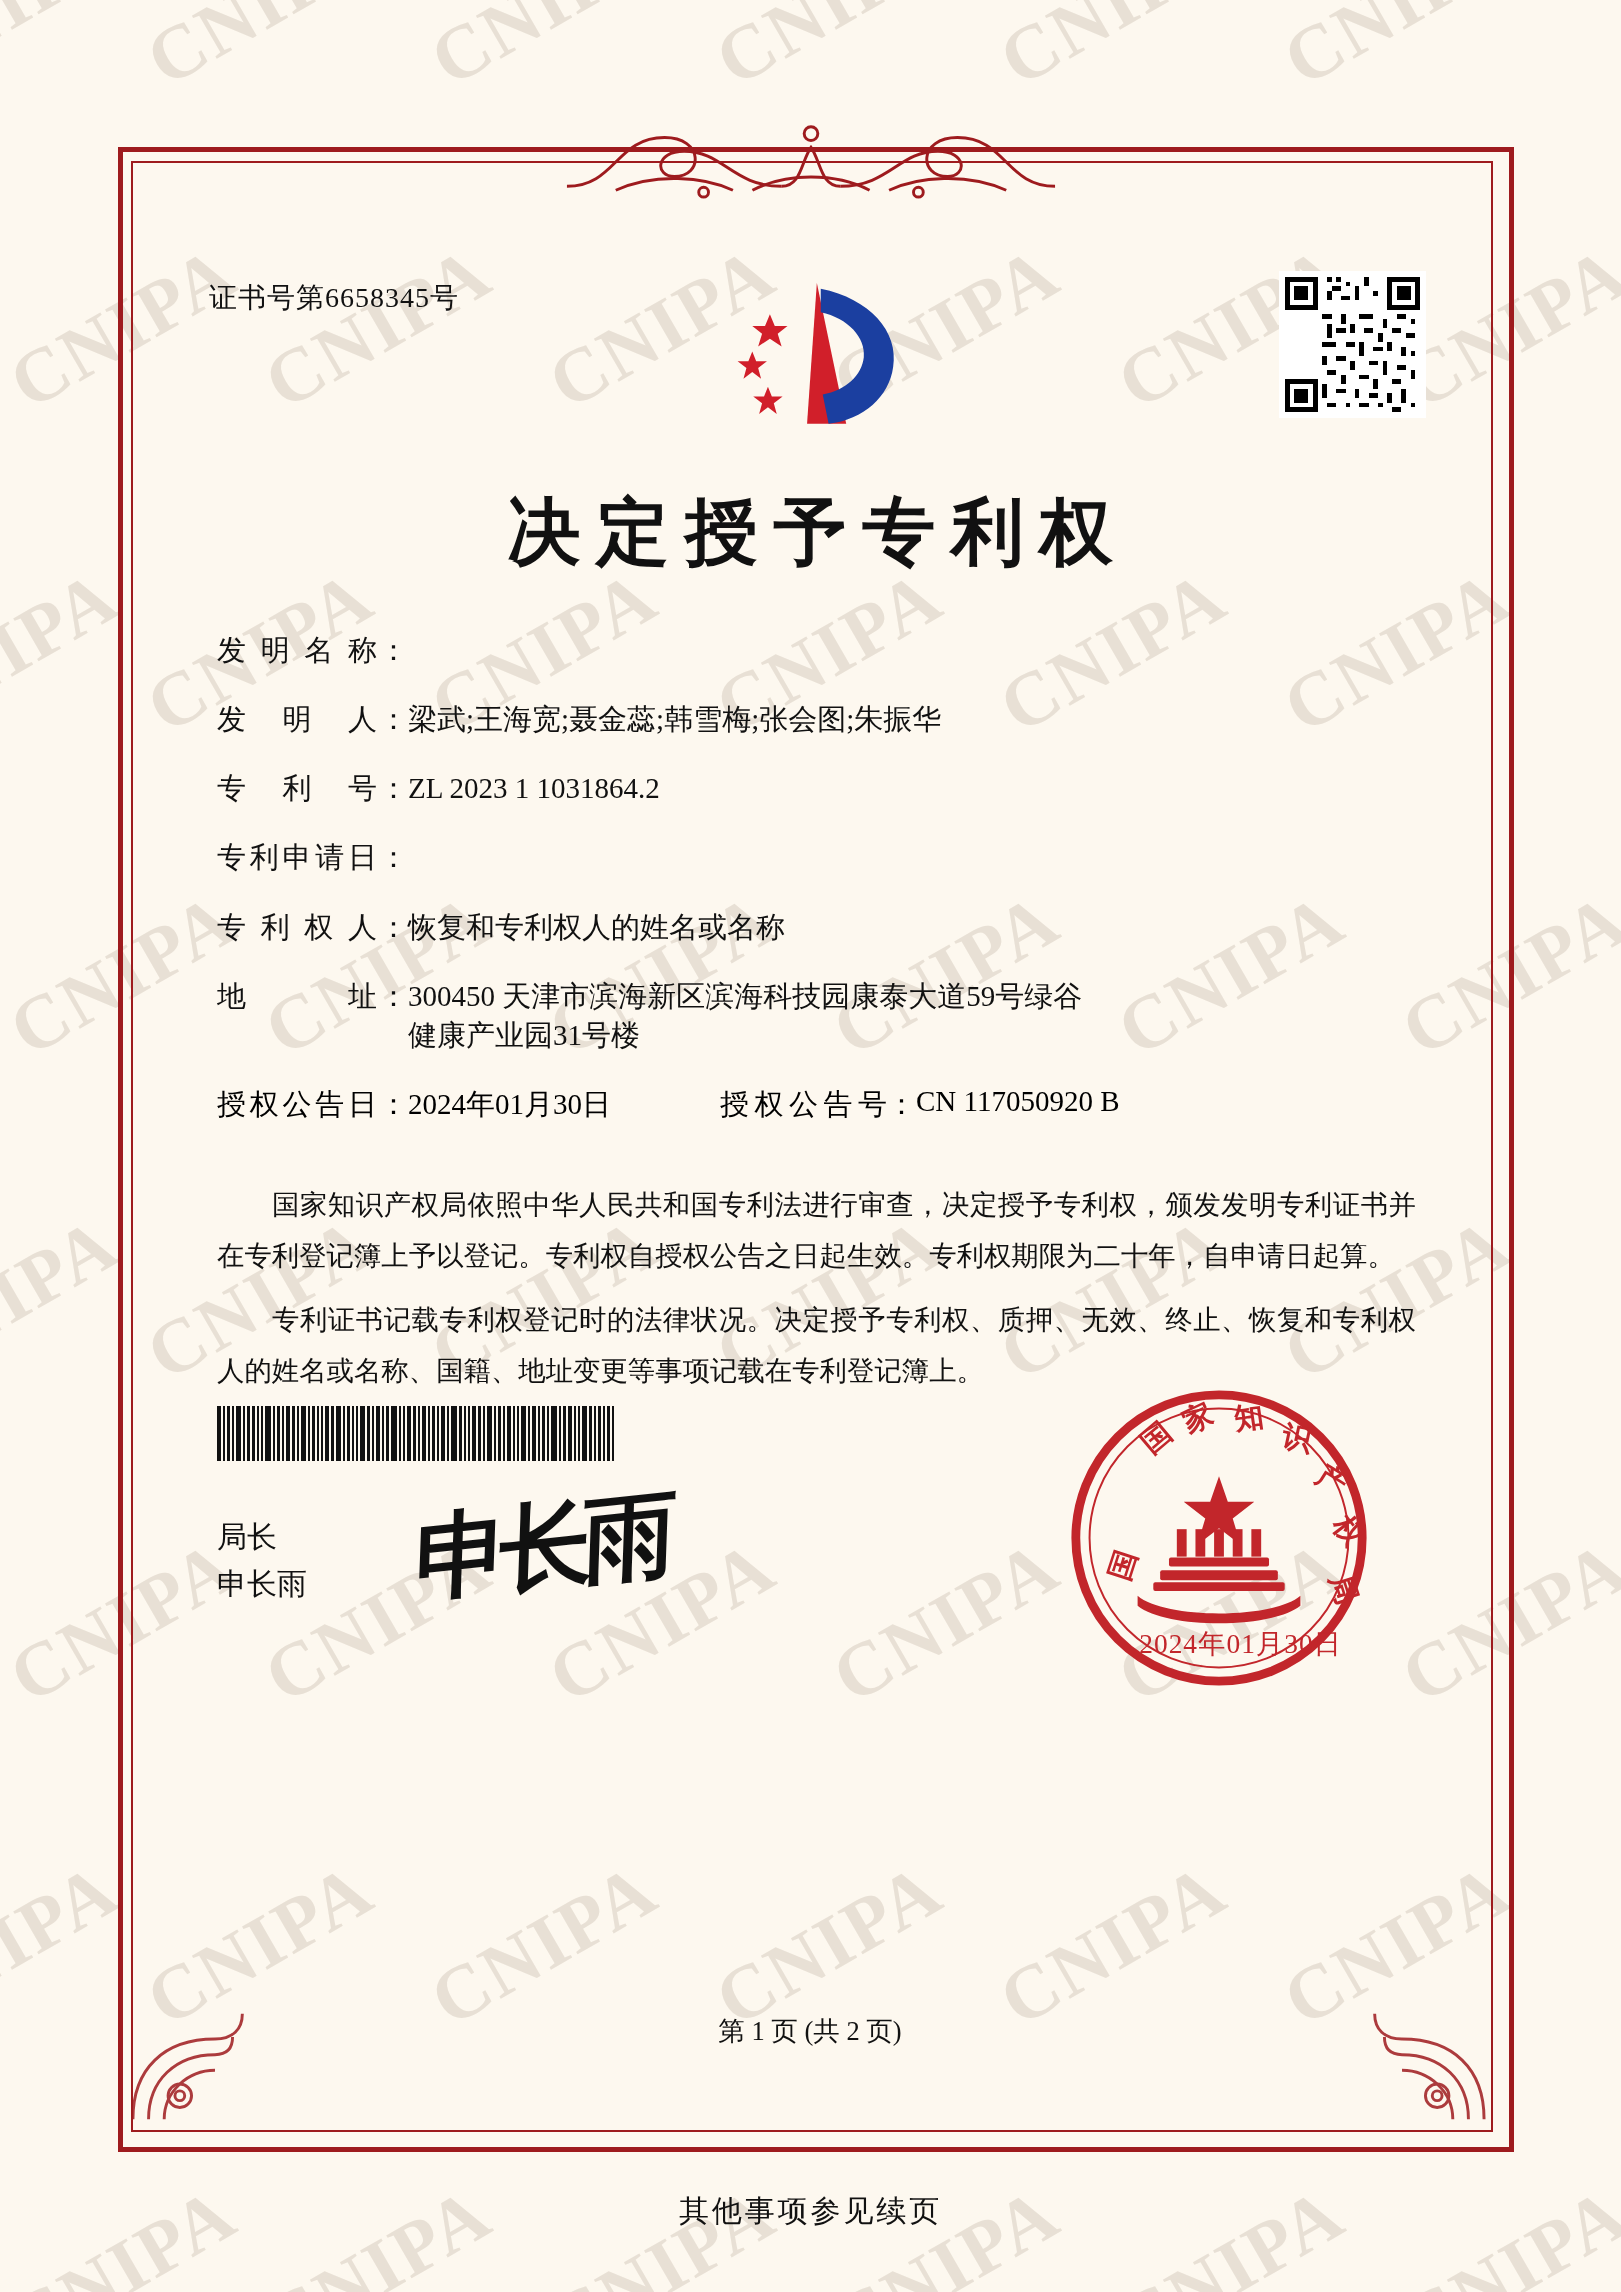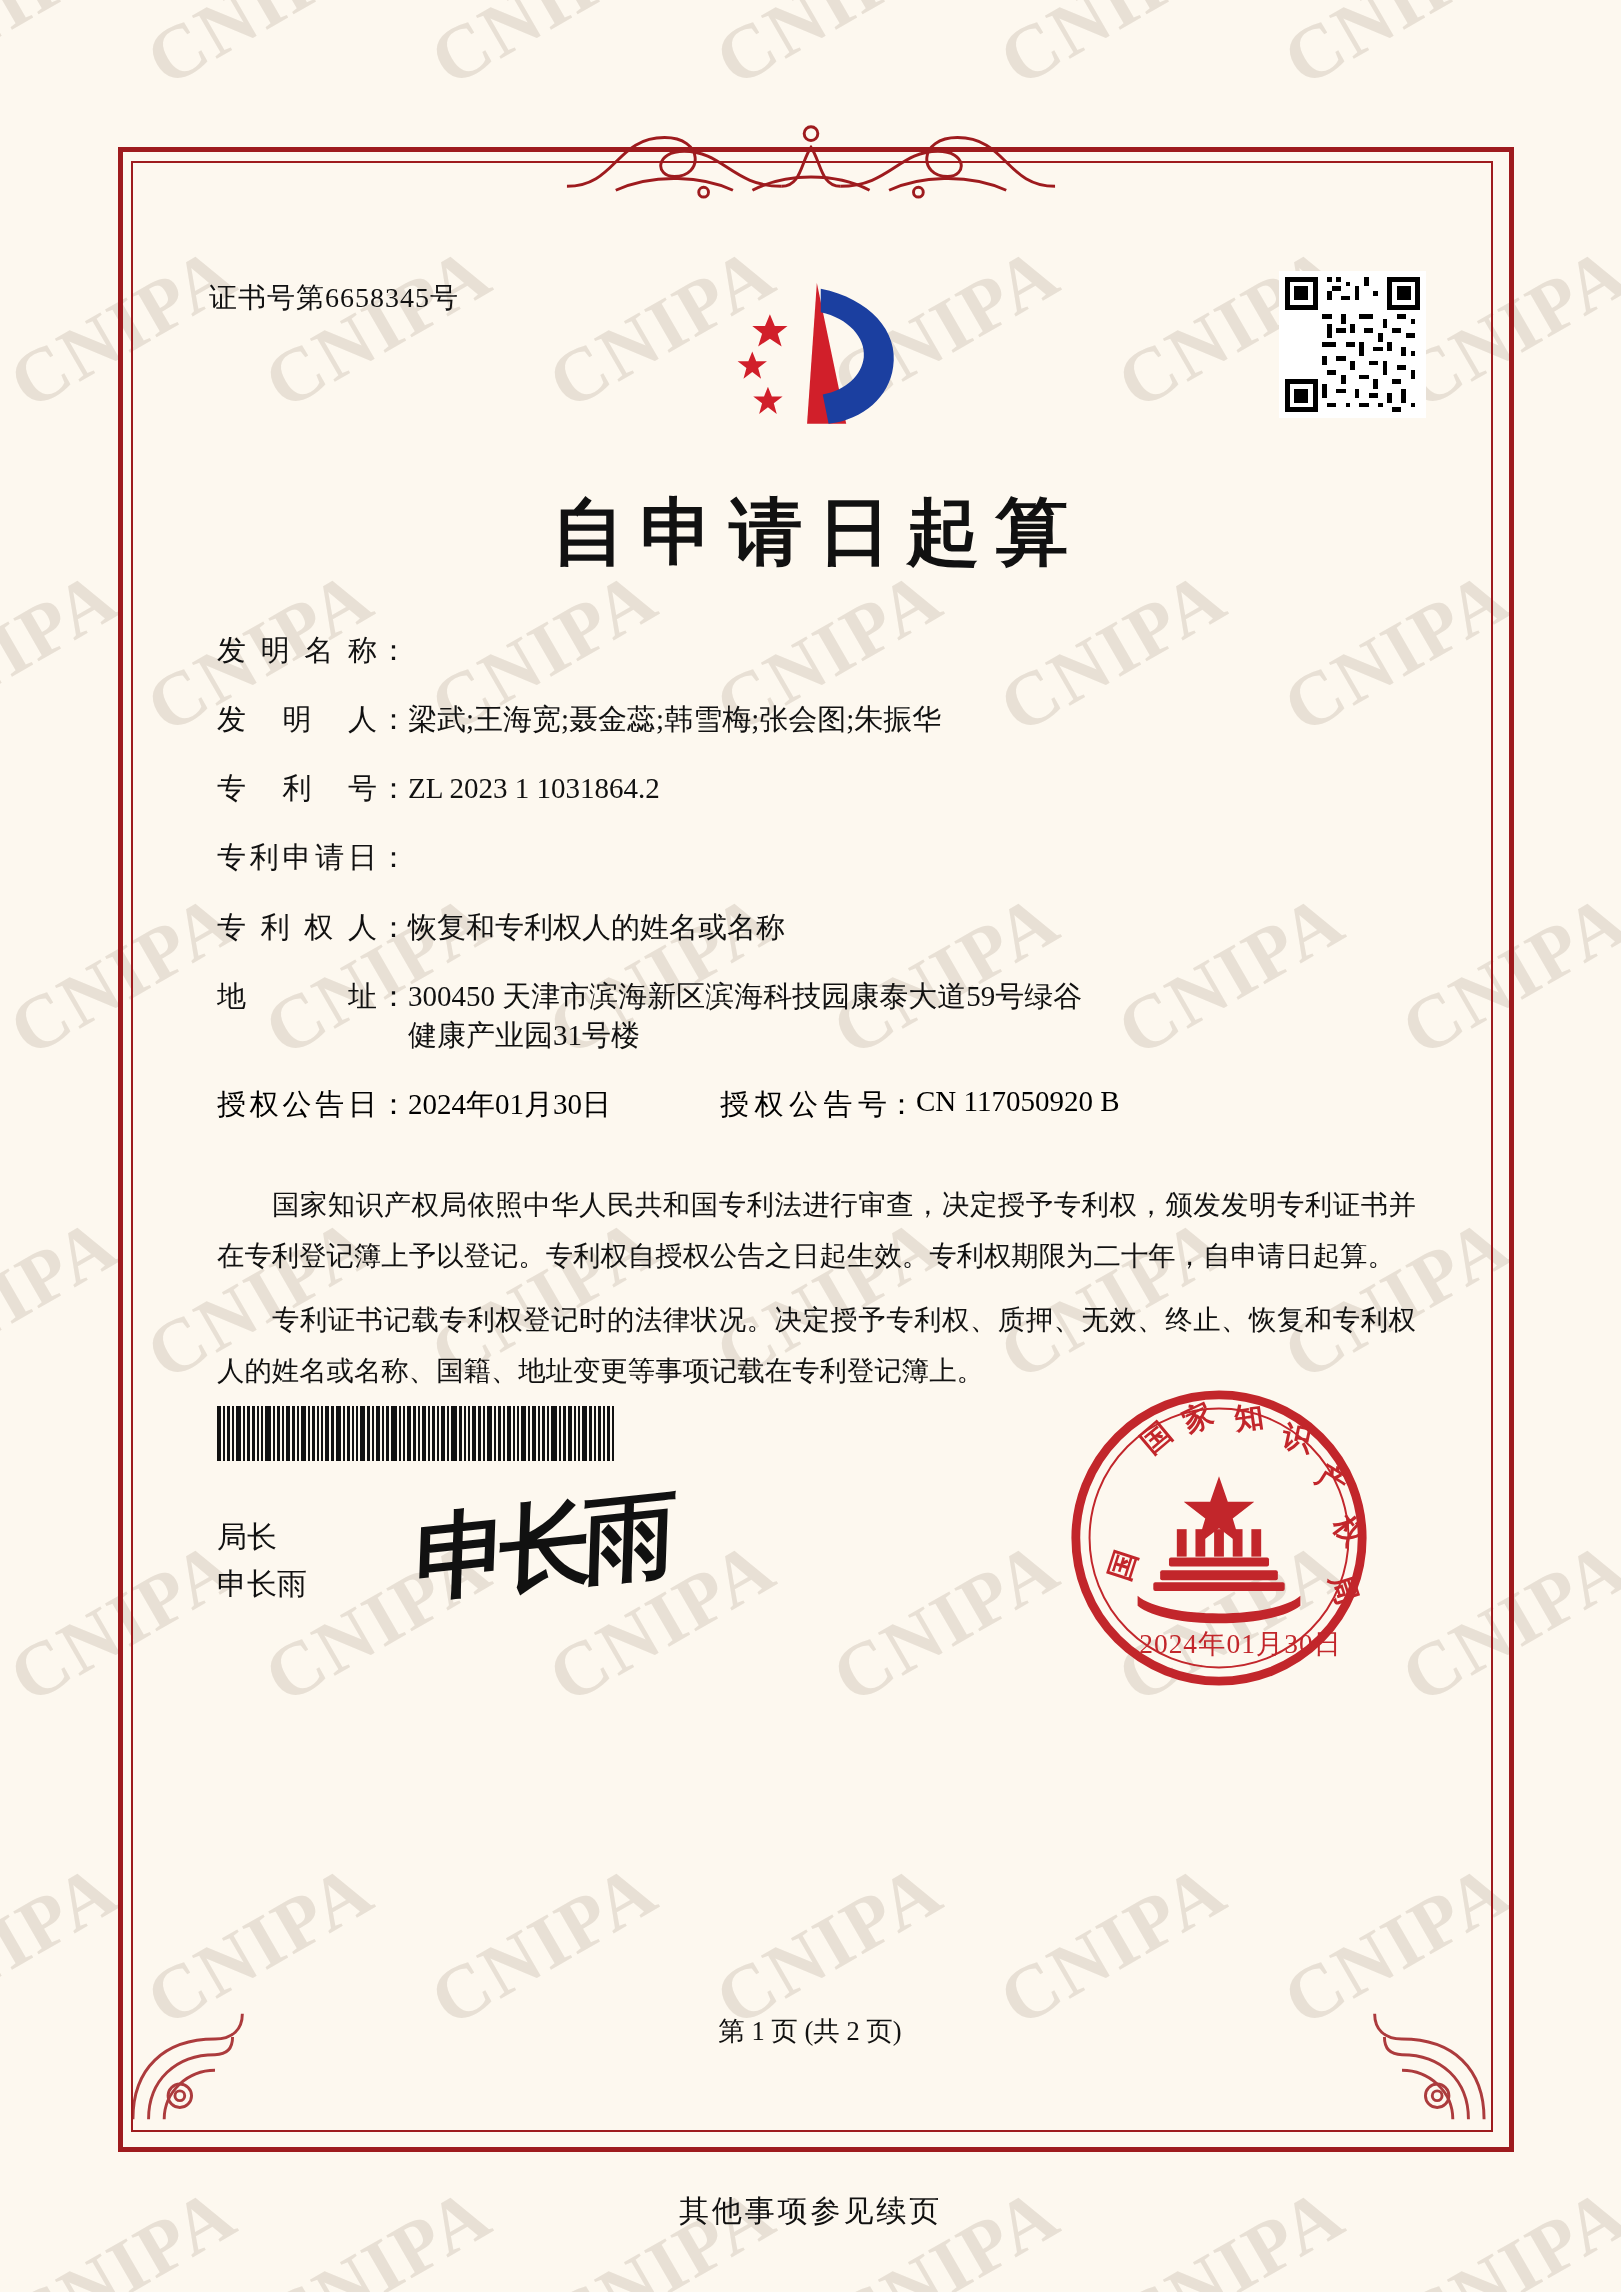--- a/index.html
+++ b/index.html
@@ -450,21 +450,21 @@
           <path d="M126 12 C176 22 206 56 200 92 C196 122 170 146 134 150 L128 120 C152 116 168 100 170 82 C172 62 154 42 126 36 Z" fill="#1b3fa0"></path>
           <g fill="#d11f2a">
             <polygon points="74,38 79,50 92,50 82,58 86,71 74,63 62,71 66,58 56,50 69,50"></polygon>
             <polygon points="56,76 60,86 71,86 62,93 65,104 56,97 47,104 50,93 41,86 52,86"></polygon>
             <polygon points="72,112 76,122 87,122 78,129 81,140 72,133 63,140 66,129 57,122 68,122"></polygon>
           </g>
         </g>
       </svg>
     </div>
 
-    <div class="title">自申请日起算</div>
+    <div class="title">决定授予专利权</div>
 
     <div class="fields">
 
       <div class="field-row">
         <div class="field-label">
           <span class="lbl-txt">
             <span>发</span>
               <span>明</span>
               <span>名</span>
               <span>称</span>

